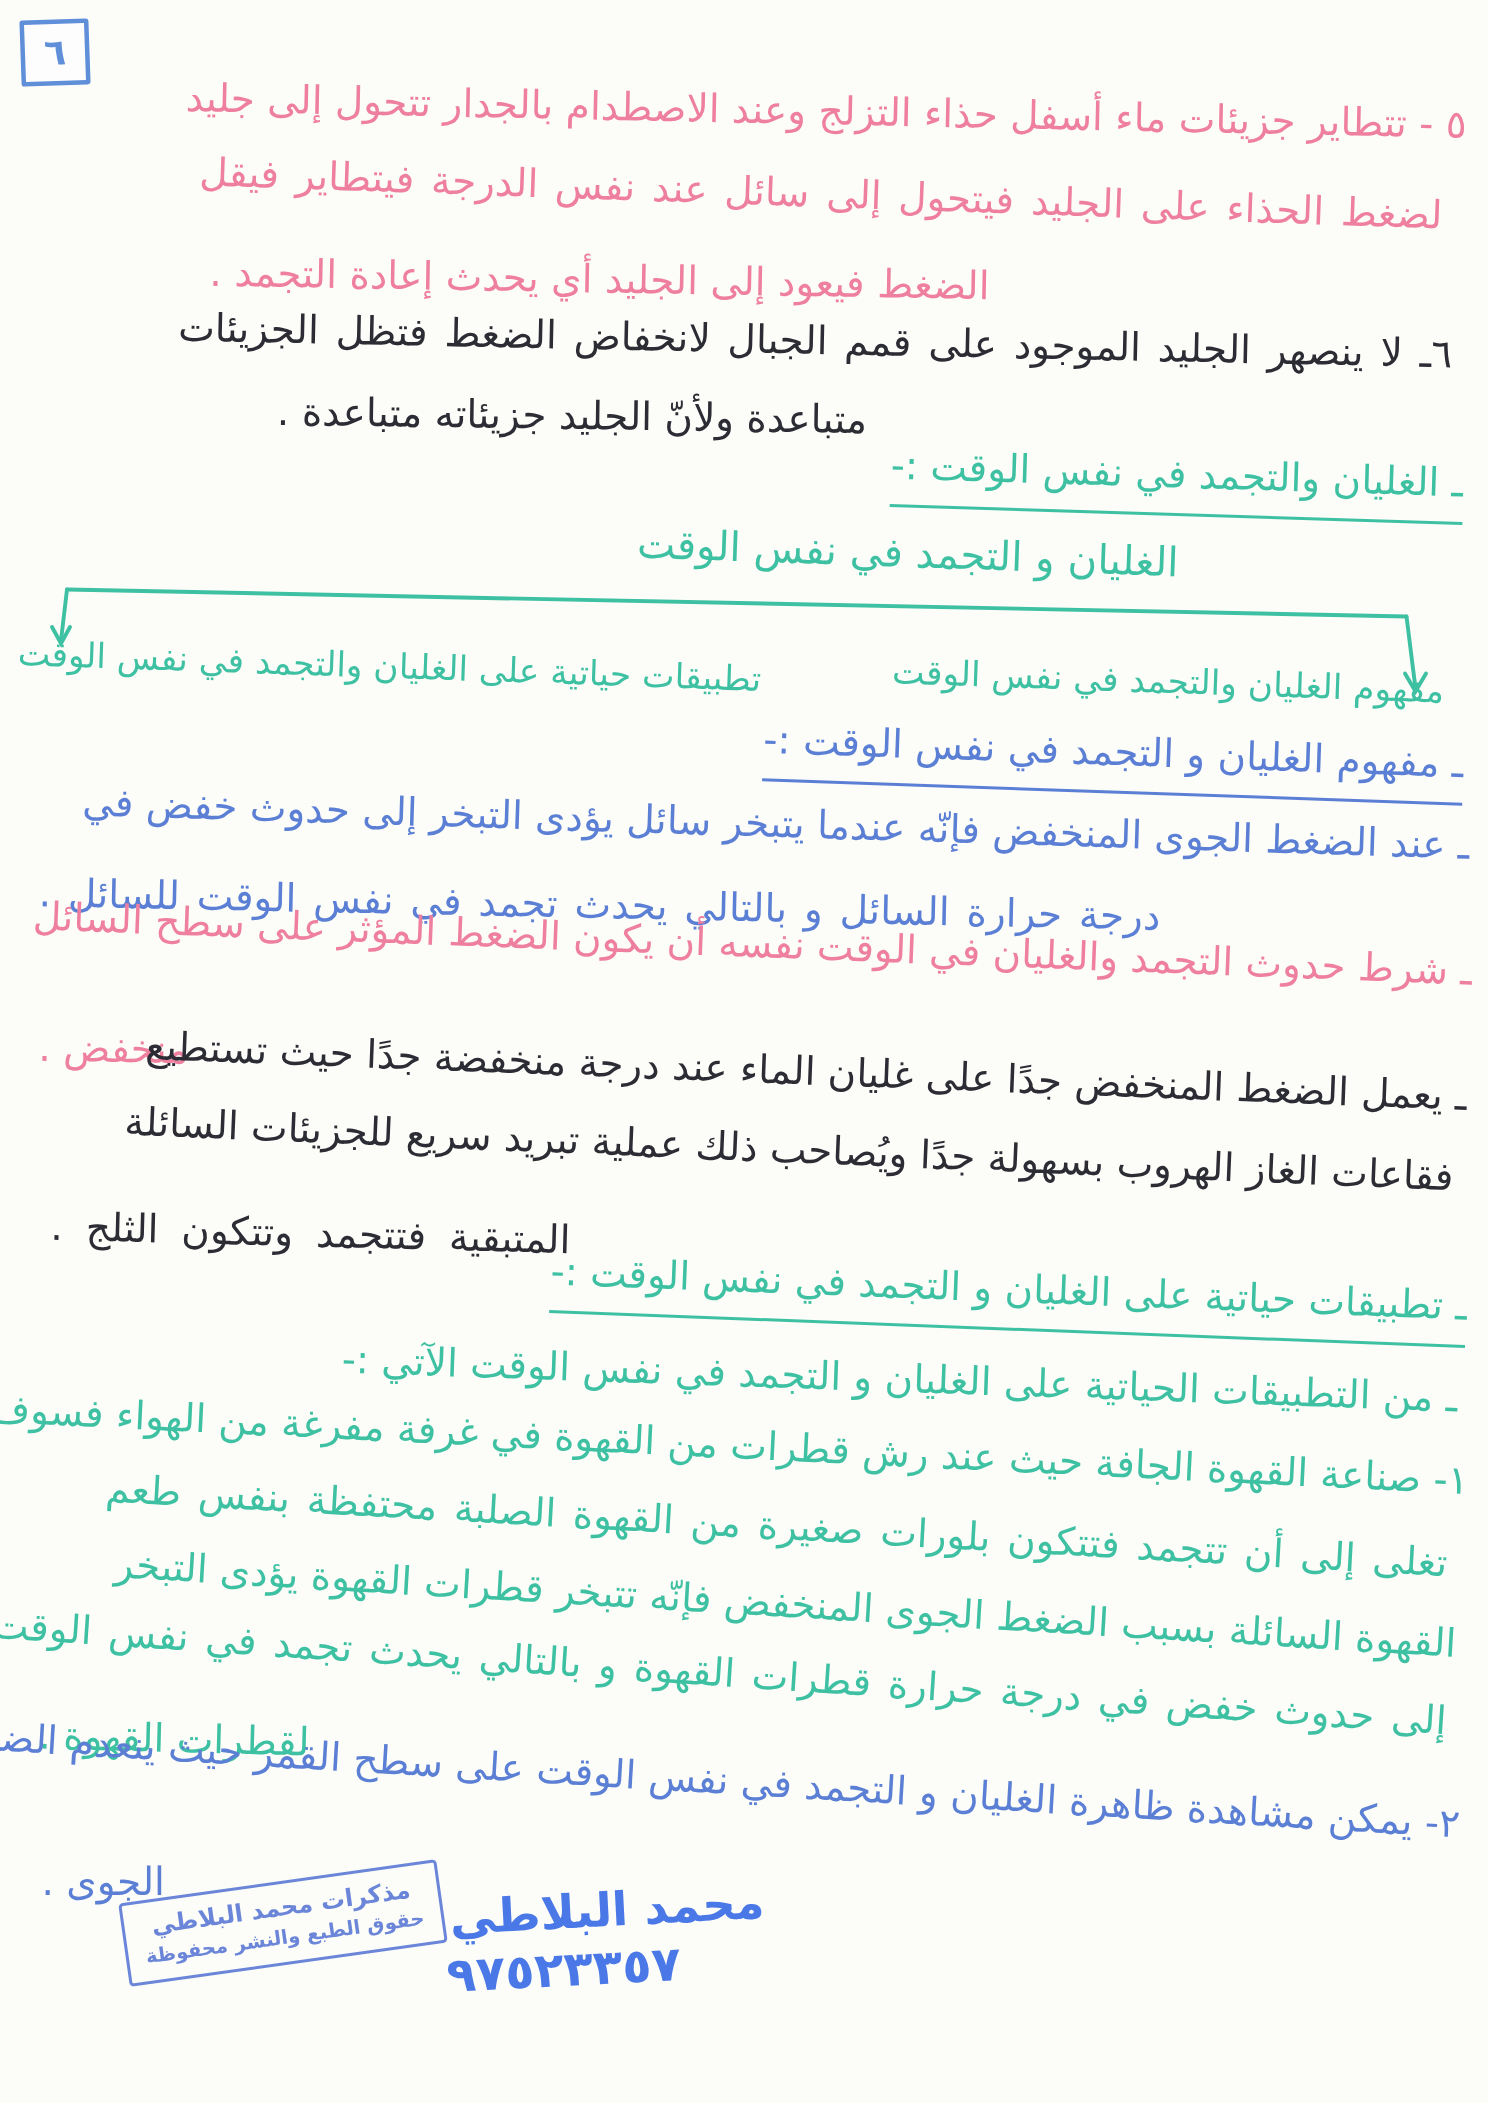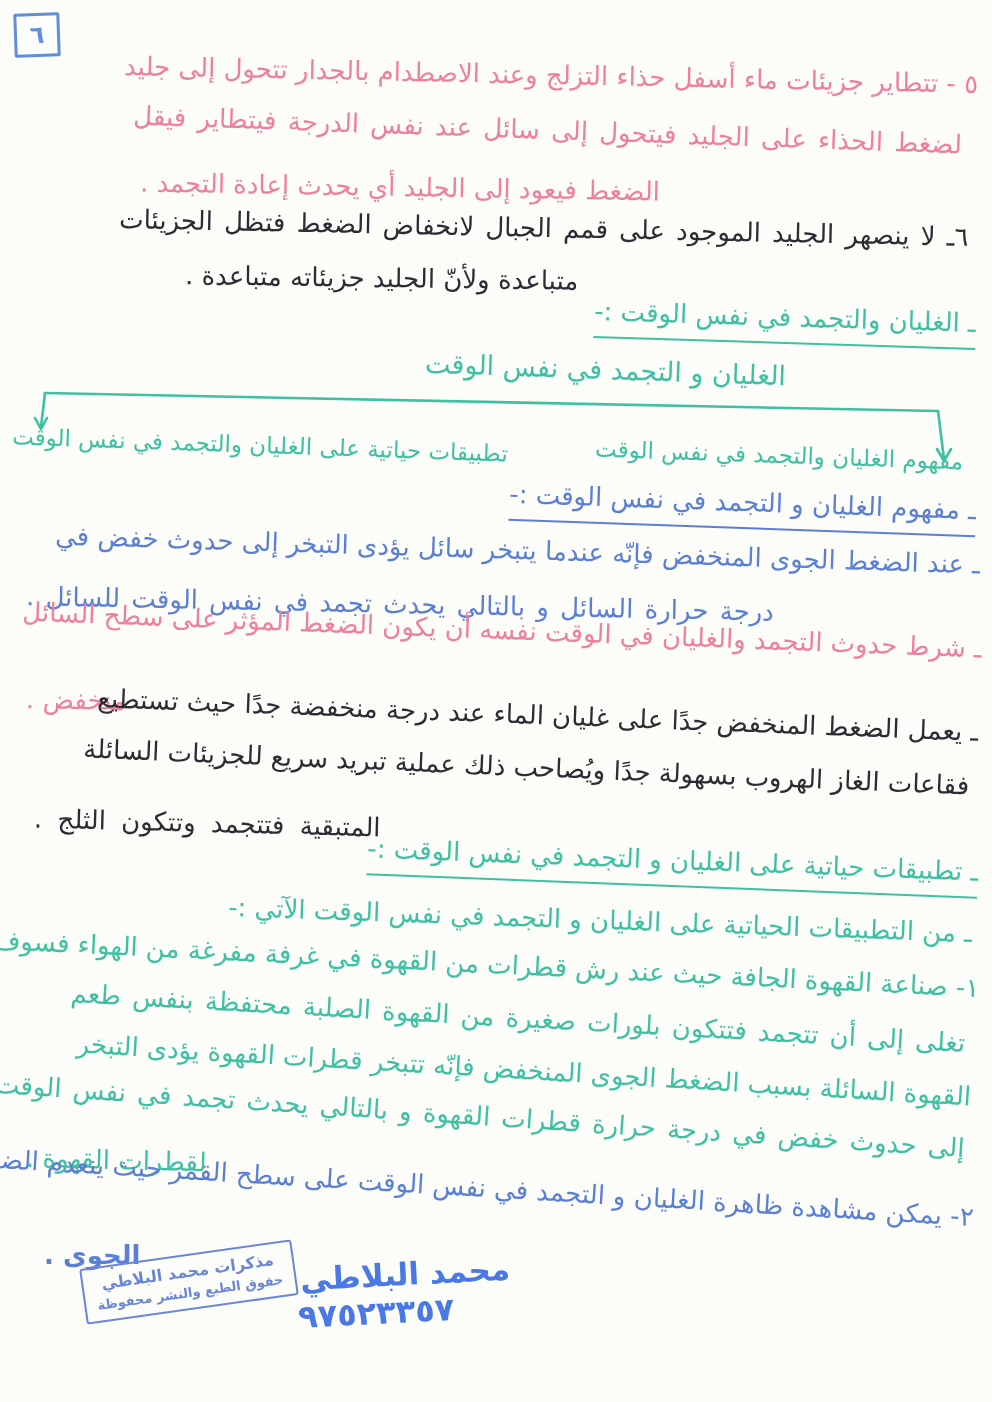--- a/index.html
+++ b/index.html
@@ -102,21 +102,21 @@
 
   <div class="line c-green underline-green" style="top:843px;right:14px;transform:rotate(2.2deg);">ـ تطبيقات حياتية على الغليان و التجمد في نفس الوقت :-</div>
   <div class="line c-green" style="top:903px;right:20px;transform:rotate(2deg);">ـ من التطبيقات الحياتية على الغليان و التجمد في نفس الوقت الآتي :-</div>
   <div class="line c-green" style="top:947px;right:12px;transform:rotate(2.8deg);">١- صناعة القهوة الجافة حيث عند رش قطرات من القهوة في غرفة مفرغة من الهواء فسوف</div>
   <div class="line c-green ws1" style="top:1001px;right:26px;transform:rotate(3.2deg);">تغلى إلى أن تتجمد فتتكون بلورات صغيرة من القهوة الصلبة محتفظة بنفس طعم</div>
   <div class="line c-green" style="top:1053px;right:20px;transform:rotate(3.4deg);">القهوة السائلة بسبب الضغط الجوى المنخفض فإنّه تتبخر قطرات القهوة يؤدى التبخر</div>
   <div class="line c-green ws1" style="top:1099px;right:26px;transform:rotate(3.8deg);">إلى حدوث خفض في درجة حرارة قطرات القهوة و بالتالي يحدث تجمد في نفس الوقت</div>
   <div class="line c-green" style="top:1143px;left:26px;transform:rotate(1.5deg);">لقطرات القهوة .</div>
 
   <div class="line c-blue" style="top:1170px;right:18px;transform:rotate(3.4deg);">٢- يمكن مشاهدة ظاهرة الغليان و التجمد في نفس الوقت على سطح القمر حيث ينعدم الضغط</div>
-  <div class="line c-blue" style="top:1238px;left:44px;transform:rotate(0deg);font-weight:bold;">الجوى .</div>
+  <div class="line c-blue" style="top:1238px;left:28px;transform:rotate(0deg);">الجوى .</div>
 
   <div class="stamp">
     <div class="s1">مذكرات محمد البلاطي</div>
     <div class="s2">حقوق الطبع والنشر محفوظة</div>
   </div>
 
   <div class="signature c-sig">محمد البلاطي</div>
   <div class="phone c-sig">٩٧٥٢٣٣٥٧</div>
 
 </div>

